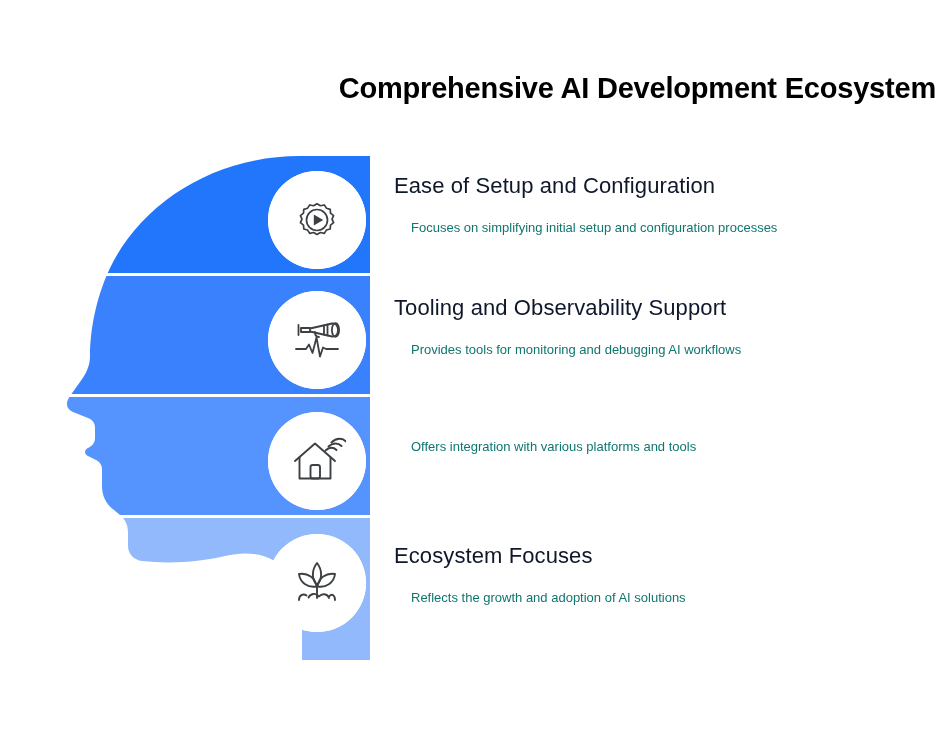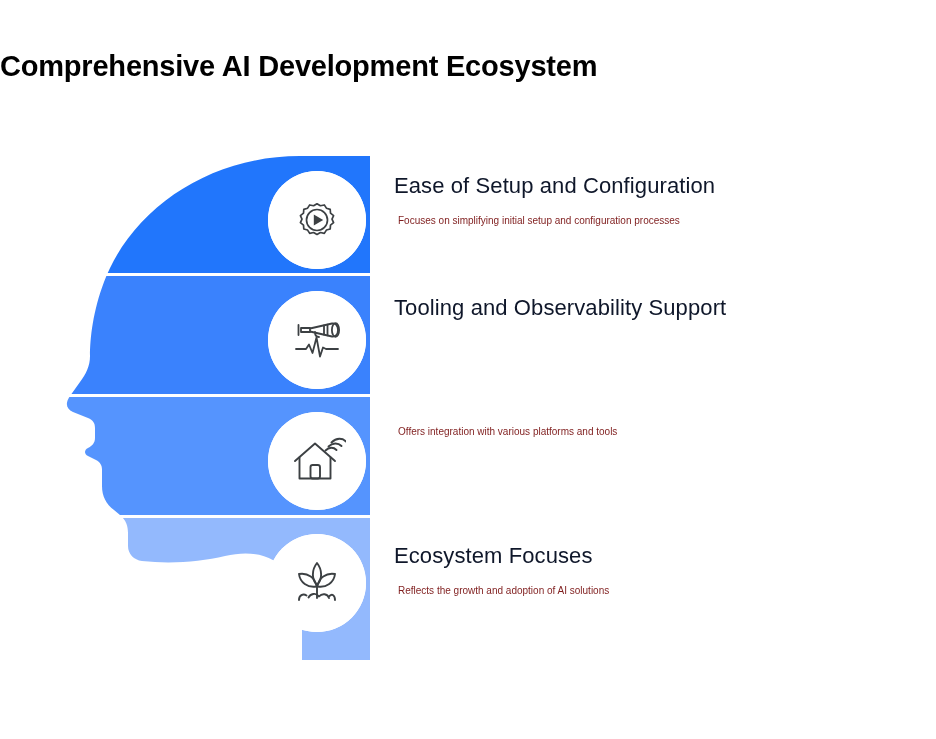--- a/index.html
+++ b/index.html
@@ -18,24 +18,24 @@
 
   .slide {
     position: absolute;
     inset: 0;
     background: #ffffff;
   }
 
   
   .page-title {
     position: absolute;
-    top: 48px;
+    top: 70px;
     left: 0;
     width: 936px;
-    text-align: left;
+    text-align: right;
     font-size: 29px;
     font-weight: bold;
     letter-spacing: -0.2px;
     color: #000000;
     line-height: 1.25;
   }
 
   
   .head-graphic {
     position: absolute;
@@ -84,25 +84,25 @@
 
   .feature-title {
     font-size: 22px;
     font-weight: 400;
     color: #0f172a;
     line-height: 1.3;
     margin: 0 0 12px 0;
     letter-spacing: 0.1px;
   }
   .feature-desc {
-    font-size: 10px;
+    font-size: 13px;
     font-weight: 400;
-    color: #7f1d1d;
+    color: #0f766e;
     line-height: 1.5;
-    margin: 4px;
+    margin: 17px;
     max-width: 450px;
   }
   .feature-3 .feature-desc,
   .feature-4 .feature-desc { max-width: 460px; }
 </style>
 </head>
 <body>
 
 <div class="slide">
 
@@ -233,20 +233,21 @@
     </span>
   </div>
 
   <div class="feature feature-1">
     <div class="feature-title">Ease of Setup and Configuration</div>
     <div class="feature-desc">Focuses on simplifying initial setup and configuration processes</div>
   </div>
 
   <div class="feature feature-2">
     <div class="feature-title">Tooling and Observability Support</div>
+    <div class="feature-desc">Provides tools for monitoring and debugging AI workflows</div>
   </div>
 
   <div class="feature feature-3">
     <div class="feature-desc">Offers integration with various platforms and tools</div>
   </div>
 
   <div class="feature feature-4">
     <div class="feature-title">Ecosystem Focuses</div>
     <div class="feature-desc">Reflects the growth and adoption of AI solutions</div>
   </div>

